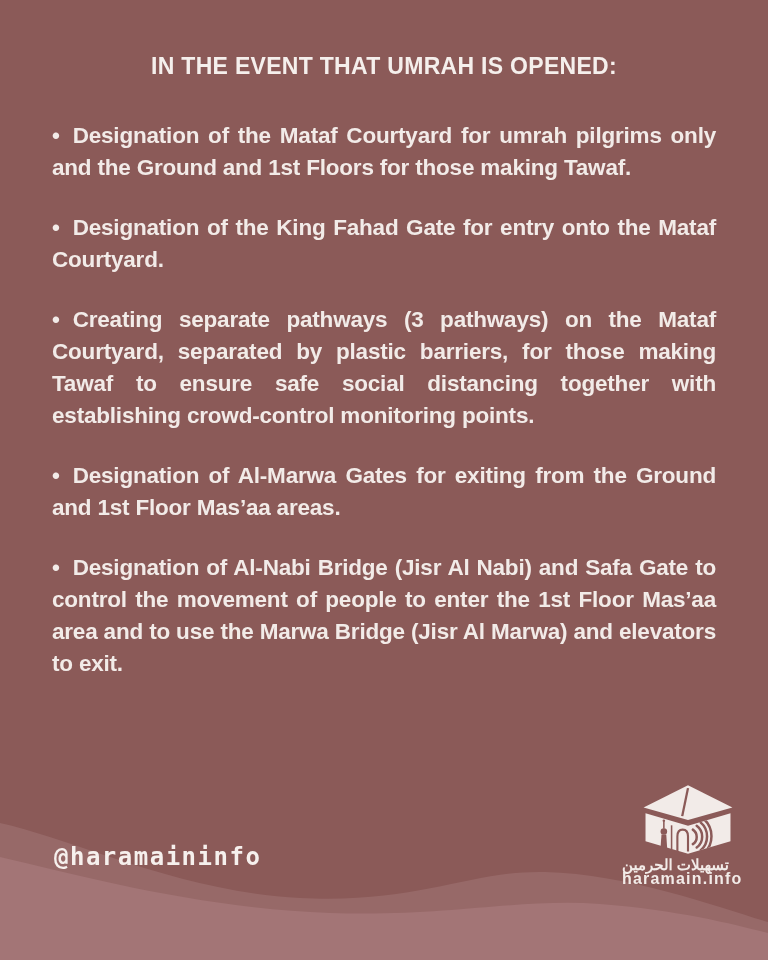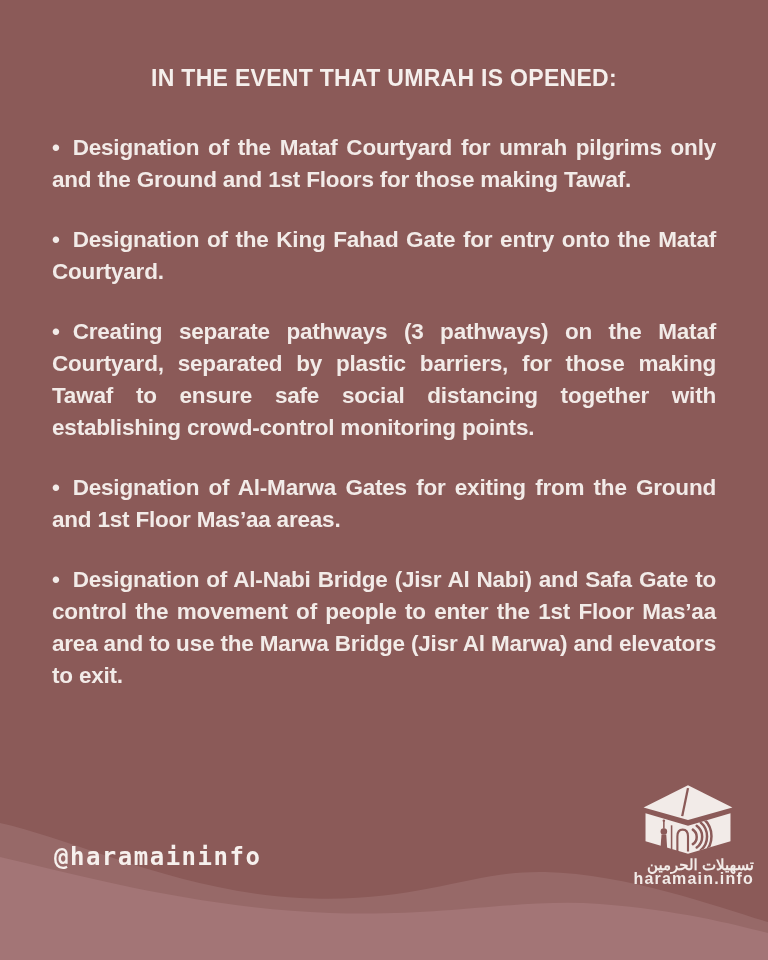--- a/index.html
+++ b/index.html
@@ -20,21 +20,21 @@
   }
   .wave-mid   { fill: #976968; }
   .wave-light { fill: #a37576; }
 
   .content {
     position: relative;
     padding: 0 52px;
     z-index: 2;
   }
   .title {
-    margin: 12px;
+    margin: 0;
     padding-top: 52px;
     text-align: center;
     font-size: 23px;
     font-weight: bold;
     letter-spacing: 0.3px;
     line-height: 28px;
     color: #f5efec;
   }
   .bullets { }
   .bullet {
@@ -64,21 +64,21 @@
     font-weight: bold;
     font-size: 24px;
     letter-spacing: 1.5px;
     color: #f6f0ed;
   }
   .logo {
     position: absolute;
     right: 14px;
     top: 6px;
     width: 132px;
-    text-align: right;
+    text-align: left;
     color: #f2ebe8;
   }
   .logo svg { display: block; margin: 0 auto; }
   .logo-arabic {
     margin-top: 2px;
     font-size: 15px;
     font-weight: bold;
     line-height: 16px;
     direction: rtl;
   }

